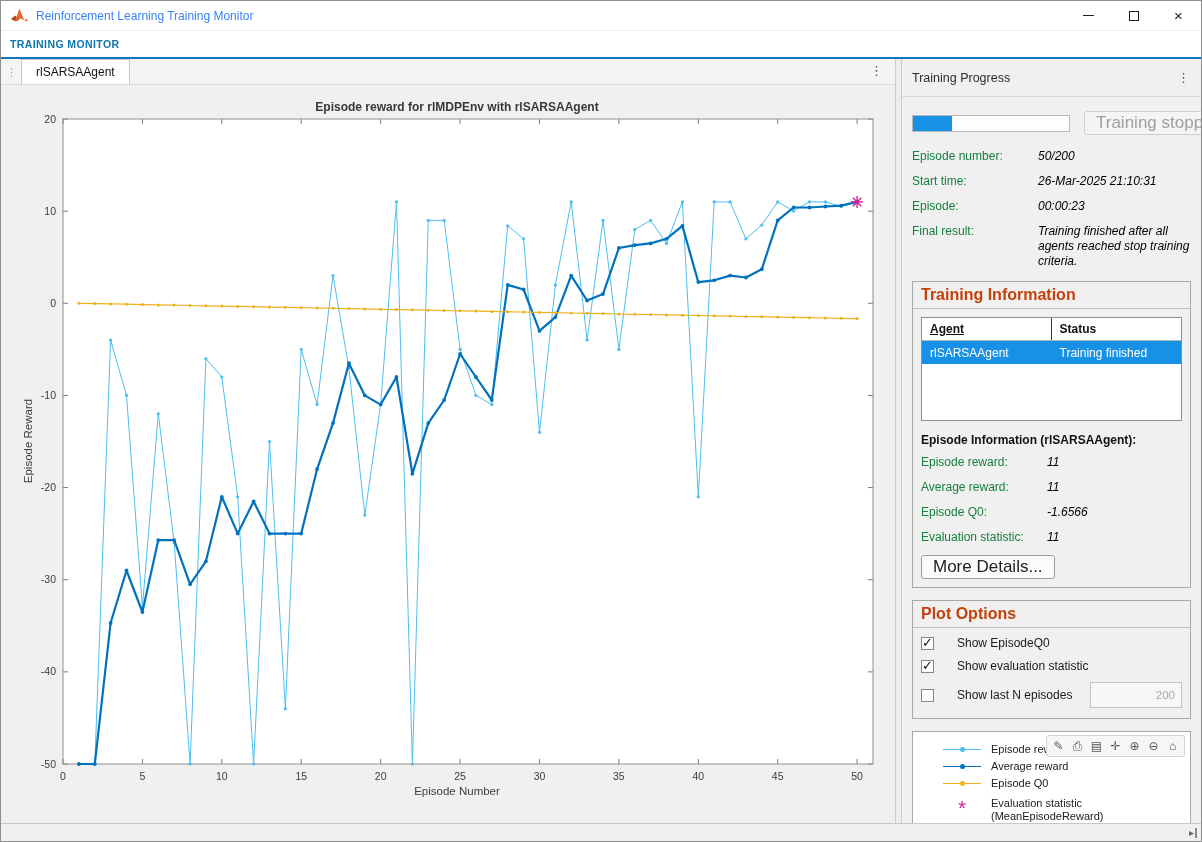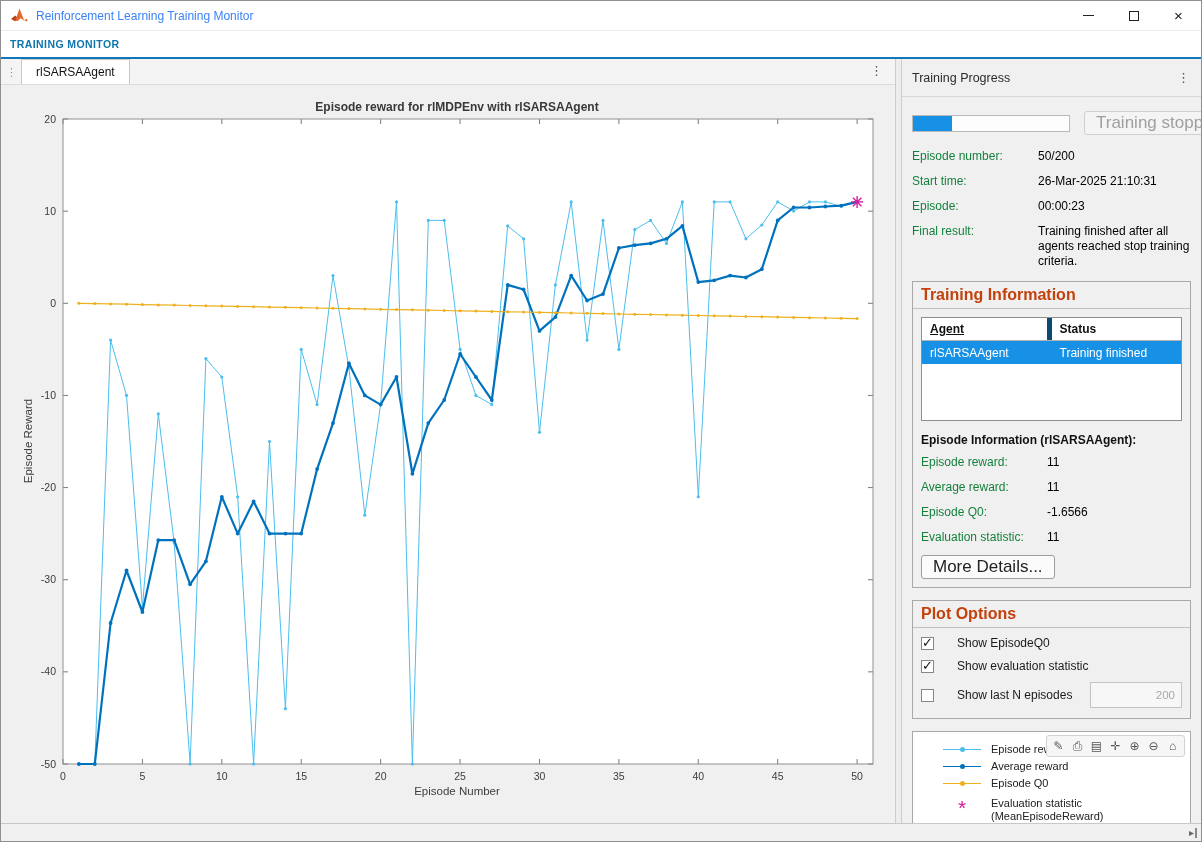--- a/index.html
+++ b/index.html
@@ -48,31 +48,31 @@
 
   .progress-row { display:flex; align-items:center; margin:4px 0 14px 0; }
   .progress-track { width:158px; height:17px; border:1px solid #b9b9b9; background:#fdfdfd; flex:none; }
   .progress-fill { height:100%; background:#1791e6; width:0; }
   .btn { font-size:17px; padding:1px 11px; border:1px solid #9e9e9e; border-radius:3px; background:#fbfbfb; color:#222; white-space:nowrap; }
   .btn.disabled { color:#9f9f9f; background:#f4f4f4; border-color:#cfcfcf; }
   .stop-btn { margin-left:14px; }
 
   .field-row { display:flex; margin-bottom:10px; line-height:15px; }
   .field-label { flex:0 0 126px; color:#15803d; }
-  .field-value { flex:1; color:#000; }
+  .field-value { flex:1; color:#000;font-style:italic; }
 
   .group-box { border:1px solid #a8a8a8; background:#f0f0f0; margin-top:12px; }
   .group-header { font-weight:bold; font-size:16px; color:#c2410c; padding:4px 8px; border-bottom:1px solid #c2c2c2; }
   .group-content { padding:8px; }
 
   .ti-table { border:1px solid #8f8f8f; background:#fff; height:104px; }
   .ti-row { display:flex; height:23px; align-items:center; }
   .ti-head { border-bottom:1px solid #b3b3b3; font-weight:bold; color:#111; }
   .ti-cell { flex:0 0 50%; padding:0 8px; height:100%; display:flex; align-items:center; overflow:hidden; }
-  .ti-head .ti-cell:first-child { border-right:5px solid #0c4a6e;text-decoration:underline; }
+  .ti-head .ti-cell:first-child { border-right:1px solid #0c4a6e;text-decoration:underline; }
   .ti-selected { background:#1791e6; color:#fff; }
   .ep-title { font-weight:bold; margin:12px 0 8px 0; color:#111; }
   .details-row { display:flex; justify-content:flex-start; margin-top:8px; }
 
   .opt-row { display:flex; align-items:center; margin-bottom:9px;gap:16px; }
   .opt-row:last-child { margin-bottom:2px; }
   .cb { width:13px; height:13px; border:1px solid #878787; background:#fff; display:inline-block; position:relative; margin-right:7px; flex:none; }
   .cb.checked::after { content:"\2713"; position:absolute; left:0px; top:-3px; font-size:13px; font-weight:bold; color:#111; }
   .opt-label { color:#1a1a1a; }
   .n-input { margin-left:auto; width:92px; height:20px; border:1px solid #c3c3c3; background:#f7f7f7; color:#a8a8a8; text-align:right; padding:12px 6px; font-size:11.5px; font-family:inherit; }

